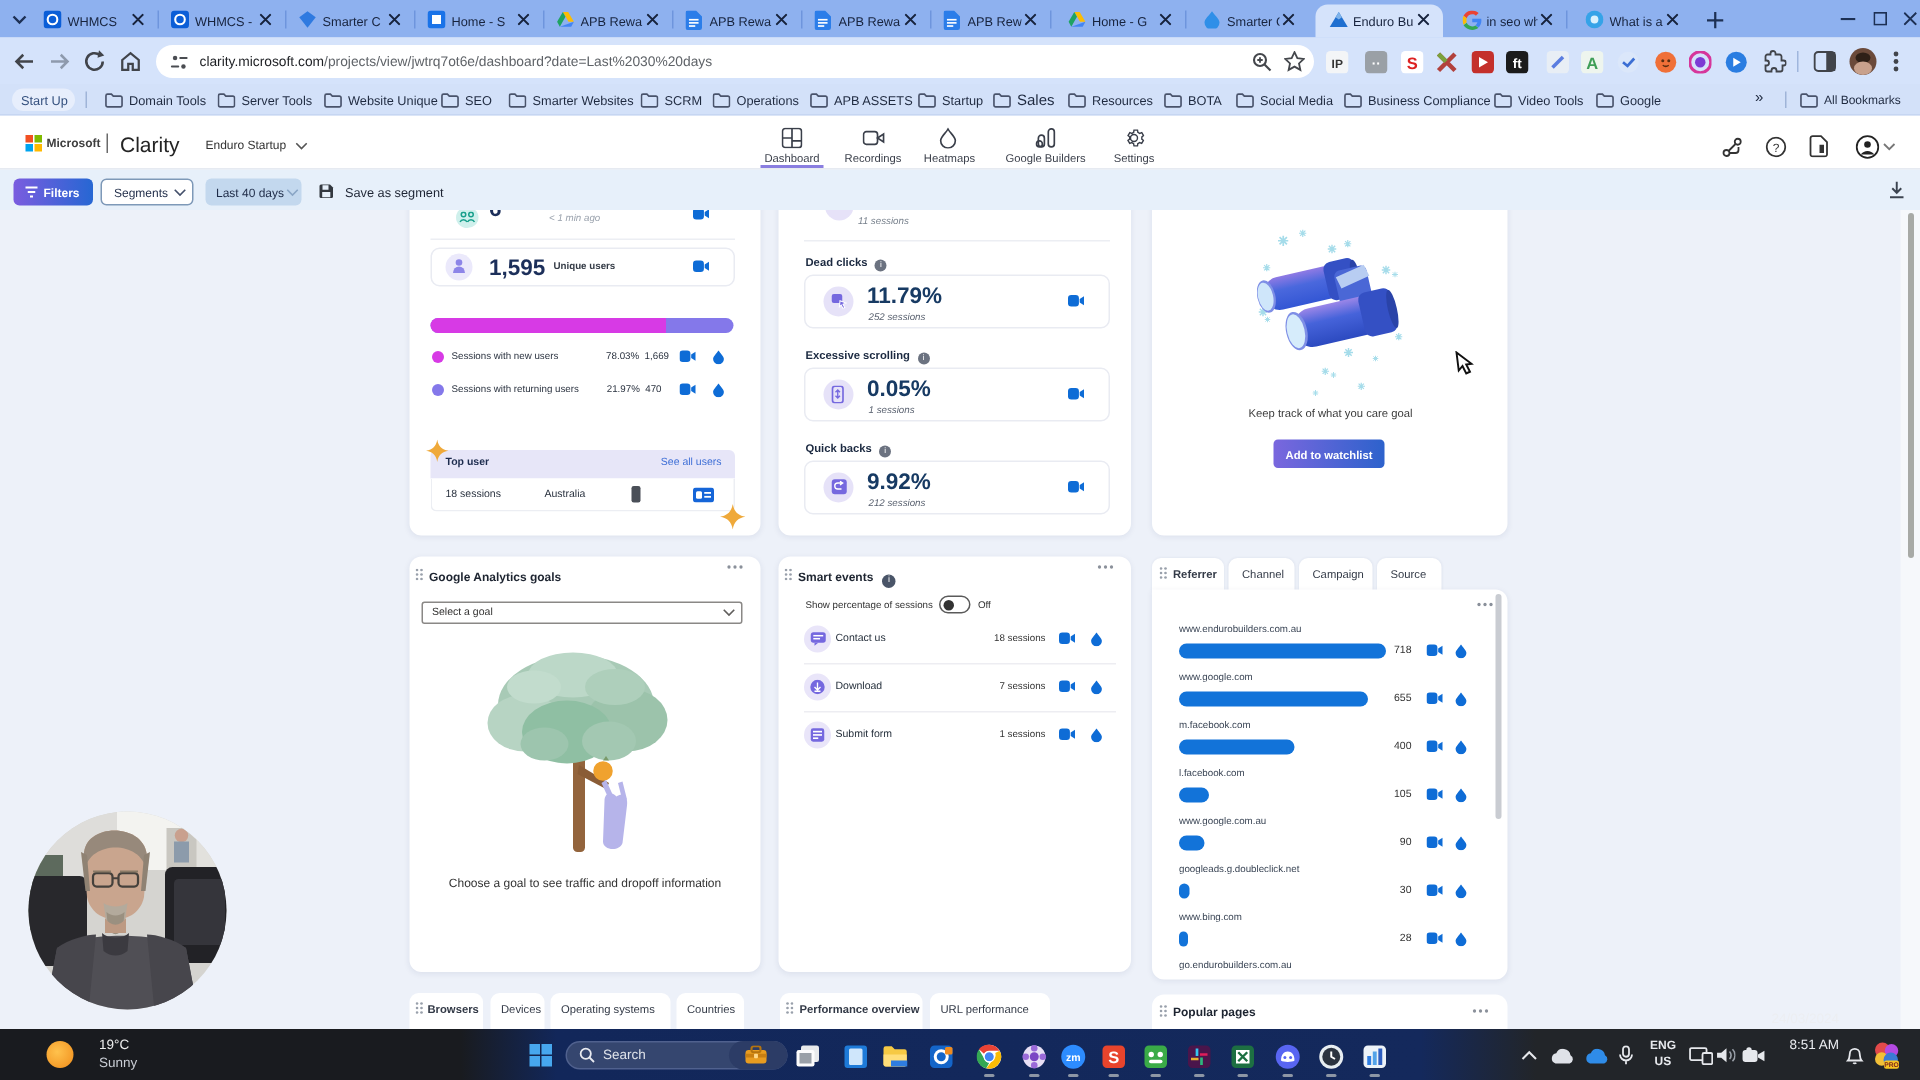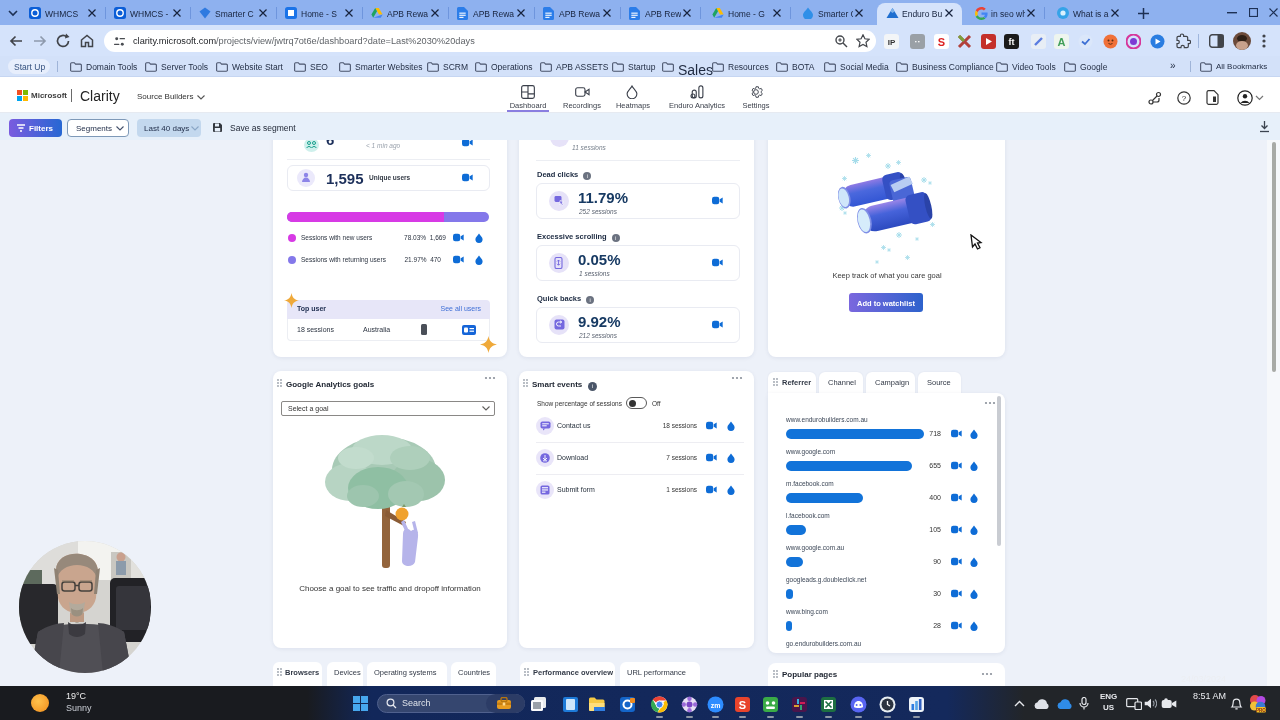--- a/index.html
+++ b/index.html
@@ -725,21 +725,21 @@
     <path d="M0.6 2 A1.2 1.2 0 0 1 1.8 0.8 H4.6 L6 2.3 H11.2 A1.2 1.2 0 0 1 12.4 3.5 V9 A1.2 1.2 0 0 1 11.2 10.2 H1.8 A1.2 1.2 0 0 1 0.6 9 Z" fill="none" stroke="#49536b" stroke-width="1.2"></path>
   </svg>
 <div class="txt" style="left:86px;top:62px;font-size:8.5px;color:#1f2a40;z-index:12">Domain Tools</div>
 <svg class="ab" style="left:145px;top:62px;z-index:12" width="12" height="10" viewBox="0 0 13 11">
     <path d="M0.6 2 A1.2 1.2 0 0 1 1.8 0.8 H4.6 L6 2.3 H11.2 A1.2 1.2 0 0 1 12.4 3.5 V9 A1.2 1.2 0 0 1 11.2 10.2 H1.8 A1.2 1.2 0 0 1 0.6 9 Z" fill="none" stroke="#49536b" stroke-width="1.2"></path>
   </svg>
 <div class="txt" style="left:161px;top:62px;font-size:8.5px;color:#1f2a40;z-index:12">Server Tools</div>
 <svg class="ab" style="left:216px;top:62px;z-index:12" width="12" height="10" viewBox="0 0 13 11">
     <path d="M0.6 2 A1.2 1.2 0 0 1 1.8 0.8 H4.6 L6 2.3 H11.2 A1.2 1.2 0 0 1 12.4 3.5 V9 A1.2 1.2 0 0 1 11.2 10.2 H1.8 A1.2 1.2 0 0 1 0.6 9 Z" fill="none" stroke="#49536b" stroke-width="1.2"></path>
   </svg>
-<div class="txt" style="left:232px;top:62px;font-size:8.5px;color:#1f2a40;z-index:12">Website Start</div>
+<div class="txt" style="left:232px;top:62px;font-size:8.5px;color:#1f2a40;z-index:12">Website Unique</div>
 <svg class="ab" style="left:294px;top:62px;z-index:12" width="12" height="10" viewBox="0 0 13 11">
     <path d="M0.6 2 A1.2 1.2 0 0 1 1.8 0.8 H4.6 L6 2.3 H11.2 A1.2 1.2 0 0 1 12.4 3.5 V9 A1.2 1.2 0 0 1 11.2 10.2 H1.8 A1.2 1.2 0 0 1 0.6 9 Z" fill="none" stroke="#49536b" stroke-width="1.2"></path>
   </svg>
 <div class="txt" style="left:310px;top:62px;font-size:8.5px;color:#1f2a40;z-index:12">SEO</div>
 <svg class="ab" style="left:339px;top:62px;z-index:12" width="12" height="10" viewBox="0 0 13 11">
     <path d="M0.6 2 A1.2 1.2 0 0 1 1.8 0.8 H4.6 L6 2.3 H11.2 A1.2 1.2 0 0 1 12.4 3.5 V9 A1.2 1.2 0 0 1 11.2 10.2 H1.8 A1.2 1.2 0 0 1 0.6 9 Z" fill="none" stroke="#49536b" stroke-width="1.2"></path>
   </svg>
 <div class="txt" style="left:355px;top:62px;font-size:8.5px;color:#1f2a40;z-index:12">Smarter Websites</div>
 <svg class="ab" style="left:427px;top:62px;z-index:12" width="12" height="10" viewBox="0 0 13 11">
     <path d="M0.6 2 A1.2 1.2 0 0 1 1.8 0.8 H4.6 L6 2.3 H11.2 A1.2 1.2 0 0 1 12.4 3.5 V9 A1.2 1.2 0 0 1 11.2 10.2 H1.8 A1.2 1.2 0 0 1 0.6 9 Z" fill="none" stroke="#49536b" stroke-width="1.2"></path>
@@ -753,21 +753,21 @@
     <path d="M0.6 2 A1.2 1.2 0 0 1 1.8 0.8 H4.6 L6 2.3 H11.2 A1.2 1.2 0 0 1 12.4 3.5 V9 A1.2 1.2 0 0 1 11.2 10.2 H1.8 A1.2 1.2 0 0 1 0.6 9 Z" fill="none" stroke="#49536b" stroke-width="1.2"></path>
   </svg>
 <div class="txt" style="left:556px;top:62px;font-size:8.5px;color:#1f2a40;z-index:12">APB ASSETS</div>
 <svg class="ab" style="left:612px;top:62px;z-index:12" width="12" height="10" viewBox="0 0 13 11">
     <path d="M0.6 2 A1.2 1.2 0 0 1 1.8 0.8 H4.6 L6 2.3 H11.2 A1.2 1.2 0 0 1 12.4 3.5 V9 A1.2 1.2 0 0 1 11.2 10.2 H1.8 A1.2 1.2 0 0 1 0.6 9 Z" fill="none" stroke="#49536b" stroke-width="1.2"></path>
   </svg>
 <div class="txt" style="left:628px;top:62px;font-size:8.5px;color:#1f2a40;z-index:12">Startup</div>
 <svg class="ab" style="left:662px;top:62px;z-index:12" width="12" height="10" viewBox="0 0 13 11">
     <path d="M0.6 2 A1.2 1.2 0 0 1 1.8 0.8 H4.6 L6 2.3 H11.2 A1.2 1.2 0 0 1 12.4 3.5 V9 A1.2 1.2 0 0 1 11.2 10.2 H1.8 A1.2 1.2 0 0 1 0.6 9 Z" fill="none" stroke="#49536b" stroke-width="1.2"></path>
   </svg>
-<div class="txt" style="left:678px;top:62px;font-size:14px;color:#1f2a40;z-index:12">Sales</div>
+<div class="txt" style="left:678px;top:62px;font-size:10px;color:#1f2a40;z-index:12">Sales</div>
 <svg class="ab" style="left:712px;top:62px;z-index:12" width="12" height="10" viewBox="0 0 13 11">
     <path d="M0.6 2 A1.2 1.2 0 0 1 1.8 0.8 H4.6 L6 2.3 H11.2 A1.2 1.2 0 0 1 12.4 3.5 V9 A1.2 1.2 0 0 1 11.2 10.2 H1.8 A1.2 1.2 0 0 1 0.6 9 Z" fill="none" stroke="#49536b" stroke-width="1.2"></path>
   </svg>
 <div class="txt" style="left:728px;top:62px;font-size:8.5px;color:#1f2a40;z-index:12">Resources</div>
 <svg class="ab" style="left:776px;top:62px;z-index:12" width="12" height="10" viewBox="0 0 13 11">
     <path d="M0.6 2 A1.2 1.2 0 0 1 1.8 0.8 H4.6 L6 2.3 H11.2 A1.2 1.2 0 0 1 12.4 3.5 V9 A1.2 1.2 0 0 1 11.2 10.2 H1.8 A1.2 1.2 0 0 1 0.6 9 Z" fill="none" stroke="#49536b" stroke-width="1.2"></path>
   </svg>
 <div class="txt" style="left:792px;top:62px;font-size:8.5px;color:#1f2a40;z-index:12">BOTA</div>
 <svg class="ab" style="left:824px;top:62px;z-index:12" width="12" height="10" viewBox="0 0 13 11">
     <path d="M0.6 2 A1.2 1.2 0 0 1 1.8 0.8 H4.6 L6 2.3 H11.2 A1.2 1.2 0 0 1 12.4 3.5 V9 A1.2 1.2 0 0 1 11.2 10.2 H1.8 A1.2 1.2 0 0 1 0.6 9 Z" fill="none" stroke="#49536b" stroke-width="1.2"></path>
@@ -792,21 +792,21 @@
   </svg>
 <div class="txt" style="left:1216px;top:62px;font-size:8px;color:#1f2a40;z-index:12">All Bookmarks</div>
 <div class="ab" style="left:0;top:77px;width:1280px;height:36px;background:#fff;z-index:10"></div>
 <div class="ab" style="left:17px;top:90px;width:5px;height:5px;background:#f25022;z-index:11"></div>
 <div class="ab" style="left:23px;top:90px;width:5px;height:5px;background:#7fba00;z-index:11"></div>
 <div class="ab" style="left:17px;top:96px;width:5px;height:5px;background:#00a4ef;z-index:11"></div>
 <div class="ab" style="left:23px;top:96px;width:5px;height:5px;background:#ffb900;z-index:11"></div>
 <div class="txt" style="left:31px;top:91px;font-size:8px;font-weight:bold;color:#3e3e3e;z-index:11">Microsoft</div>
 <div class="ab" style="left:71px;top:89px;width:1px;height:13px;background:#6a6a6a;z-index:11"></div>
 <div class="txt" style="left:80px;top:88px;font-size:14px;color:#242424;z-index:11">Clarity</div>
-<div class="txt" style="left:137px;top:92px;font-size:8px;color:#323232;z-index:11">Source Builders</div>
+<div class="txt" style="left:137px;top:92px;font-size:8px;color:#323232;z-index:11">Enduro Startup</div>
 <svg class="ab" style="left:197px;top:95px;z-index:11" width="8" height="5">
     <path d="M0.5 0.5 L4 4 L7.5 0.5" stroke="#555" stroke-width="1.1" fill="none"></path>
   </svg>
 <svg class="ab" style="left:521px;top:85px;z-index:11" width="14" height="14" viewBox="0 0 15 15">
     <rect x="0.7" y="0.7" width="13.6" height="13.6" rx="2" fill="none" stroke="#3a3f4a" stroke-width="1.2"></rect>
     <path d="M7.5 0.7 V14.3 M0.7 7.5 H7.5 M7.5 9.5 H14.3" stroke="#3a3f4a" stroke-width="1.2" fill="none"></path>
   </svg>
 <div class="txt ctr" style="left:528px;top:101px;font-size:7.5px;color:#3a3f4a;z-index:11">Dashboard</div>
 <div class="ab" style="left:507px;top:110px;width:42px;height:2px;background:#8a7ee0;z-index:11"></div>
 <svg class="ab" style="left:575px;top:85px;z-index:11" width="15" height="14" viewBox="0 0 16 15">
@@ -816,21 +816,21 @@
 <div class="txt ctr" style="left:582px;top:101px;font-size:7.5px;color:#3a3f4a;z-index:11">Recordings</div>
 <svg class="ab" style="left:626px;top:85px;z-index:11" width="12" height="14" viewBox="0 0 13 15">
     <path d="M6.5 1 C8 4 11.8 6.5 11.8 9.5 A5.3 5.3 0 0 1 1.2 9.5 C1.2 6.5 5 4 6.5 1 Z" fill="none" stroke="#3a3f4a" stroke-width="1.2"></path>
   </svg>
 <div class="txt ctr" style="left:633px;top:101px;font-size:7.5px;color:#3a3f4a;z-index:11">Heatmaps</div>
 <svg class="ab" style="left:690px;top:85px;z-index:11" width="14" height="14" viewBox="0 0 15 15">
     <rect x="9.5" y="1" width="4.3" height="12.8" rx="2.1" fill="none" stroke="#3a3f4a" stroke-width="1.2"></rect>
     <rect x="4.6" y="5.5" width="4.3" height="8.3" rx="2.1" fill="none" stroke="#3a3f4a" stroke-width="1.2" transform="translate(-2.2,0)"></rect>
     <circle cx="3.2" cy="11.7" r="2.1" fill="none" stroke="#3a3f4a" stroke-width="1.2"></circle>
   </svg>
-<div class="txt ctr" style="left:697px;top:101px;font-size:7.5px;color:#3a3f4a;z-index:11">Enduro Analytics</div>
+<div class="txt ctr" style="left:697px;top:101px;font-size:7.5px;color:#3a3f4a;z-index:11">Google Builders</div>
 <svg class="ab" style="left:749px;top:85px;z-index:11" width="14" height="14" viewBox="0 0 24 24">
     <path d="M12 8a4 4 0 1 0 0 8 4 4 0 0 0 0-8zm9 4a7 7 0 0 0-.1-1.2l2-1.6-2-3.4-2.4 1a7 7 0 0 0-2-1.2L16 3h-4l-.4 2.6a7 7 0 0 0-2 1.2l-2.4-1-2 3.4 2 1.6A7 7 0 0 0 7 12a7 7 0 0 0 .1 1.2l-2 1.6 2 3.4 2.4-1a7 7 0 0 0 2 1.2L12 21h4l.4-2.6a7 7 0 0 0 2-1.2l2.4 1 2-3.4-2-1.6A7 7 0 0 0 21 12z" fill="none" stroke="#3a3f4a" stroke-width="1.6"></path>
   </svg>
 <div class="txt ctr" style="left:756px;top:101px;font-size:7.5px;color:#3a3f4a;z-index:11">Settings</div>
 <svg class="ab" style="left:1148px;top:91px;z-index:11" width="14" height="14" viewBox="0 0 14 14">
     <circle cx="3" cy="11" r="2" fill="none" stroke="#333" stroke-width="1.2"></circle>
     <circle cx="10.5" cy="3.5" r="2" fill="none" stroke="#333" stroke-width="1.2"></circle>
     <path d="M4.5 9.5 L9 5 M5 11 H9 a2 2 0 0 0 2-2 V7" fill="none" stroke="#333" stroke-width="1.2"></path>
   </svg>
 <svg class="ab" style="left:1177px;top:91px;z-index:11" width="14" height="14" viewBox="0 0 14 14">

